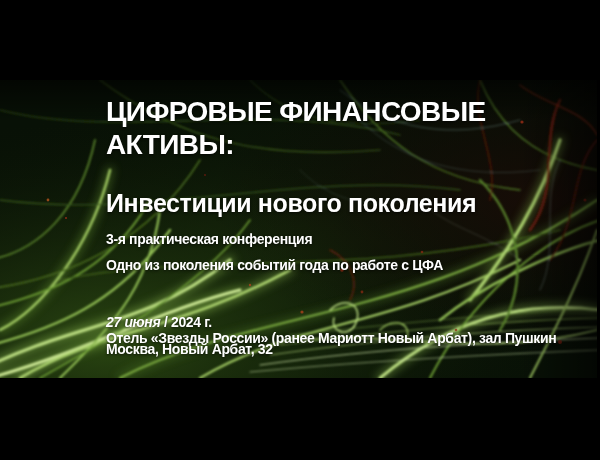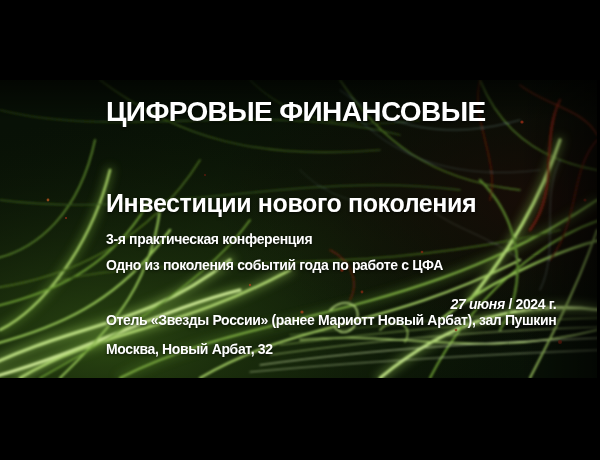--- a/index.html
+++ b/index.html
@@ -8,29 +8,29 @@
     position:relative; width:600px; height:460px; background:#000;
     font-family:"Liberation Sans","DejaVu Sans",sans-serif;
   }
   .photo-band {
     position:absolute; left:0; top:80px; width:597px; height:298px;
     overflow:hidden; background:#081106;
   }
   .photo-band svg { position:absolute; left:0; top:0; display:block; }
   .content {
     position:absolute; left:0; top:0; width:100%; height:100%;
-    color:#ffffff; text-shadow:0 1px 3px rgba(0,0,0,0.7);text-align:right;
+    color:#ffffff; text-shadow:0 1px 3px rgba(0,0,0,0.7);
   }
   .content > div { position:absolute; left:106px; font-weight:bold; }
   .h1 { top:15px;  font-size:28px; line-height:33px; letter-spacing:-0.6px; }
   .h2 { top:109px; font-size:25px; line-height:28px; letter-spacing:-0.4px; }
   .sm { font-size:14px; line-height:16px; letter-spacing:-0.35px; }
   .p1 { top:151px; }
   .p2 { top:177px; }
-  .p3 { top:216px; }
+  .p3 { top:234px; }
   .p4 { top:261px; }
   .it { font-style:italic; }
 </style>
 </head>
 <body>
 
 <div class="stage">
   <div class="photo-band">
 
     <svg width="597" height="298" viewBox="0 0 597 298" aria-hidden="true">
@@ -146,20 +146,21 @@
         <circle cx="205" cy="95" r="1.1" fill="#6b1a0d"></circle>
       </g>
 
       <rect width="597" height="42" fill="url(#topFade)"></rect>
       <rect x="520" width="77" height="298" fill="url(#rightFade)"></rect>
     </svg>
 
     <div class="content">
       <div class="h1">
         <span>ЦИФРОВЫЕ ФИНАНСОВЫЕ</span><br>
+        <span>АКТИВЫ:</span>
       </div>
       <div class="h2">Инвестиции нового поколения</div>
       <div class="sm p1">3-я практическая конференция</div>
       <div class="sm p2">
         <span>Одно из поколения событий года по работе с ЦФА</span><br>
       </div>
       <div class="sm p3">
         <span class="it">27 июня</span><span> / 2024 г.</span><br>
         <span>Отель «Звезды России» (ранее Мариотт Новый Арбат), зал Пушкин</span>
       </div>

